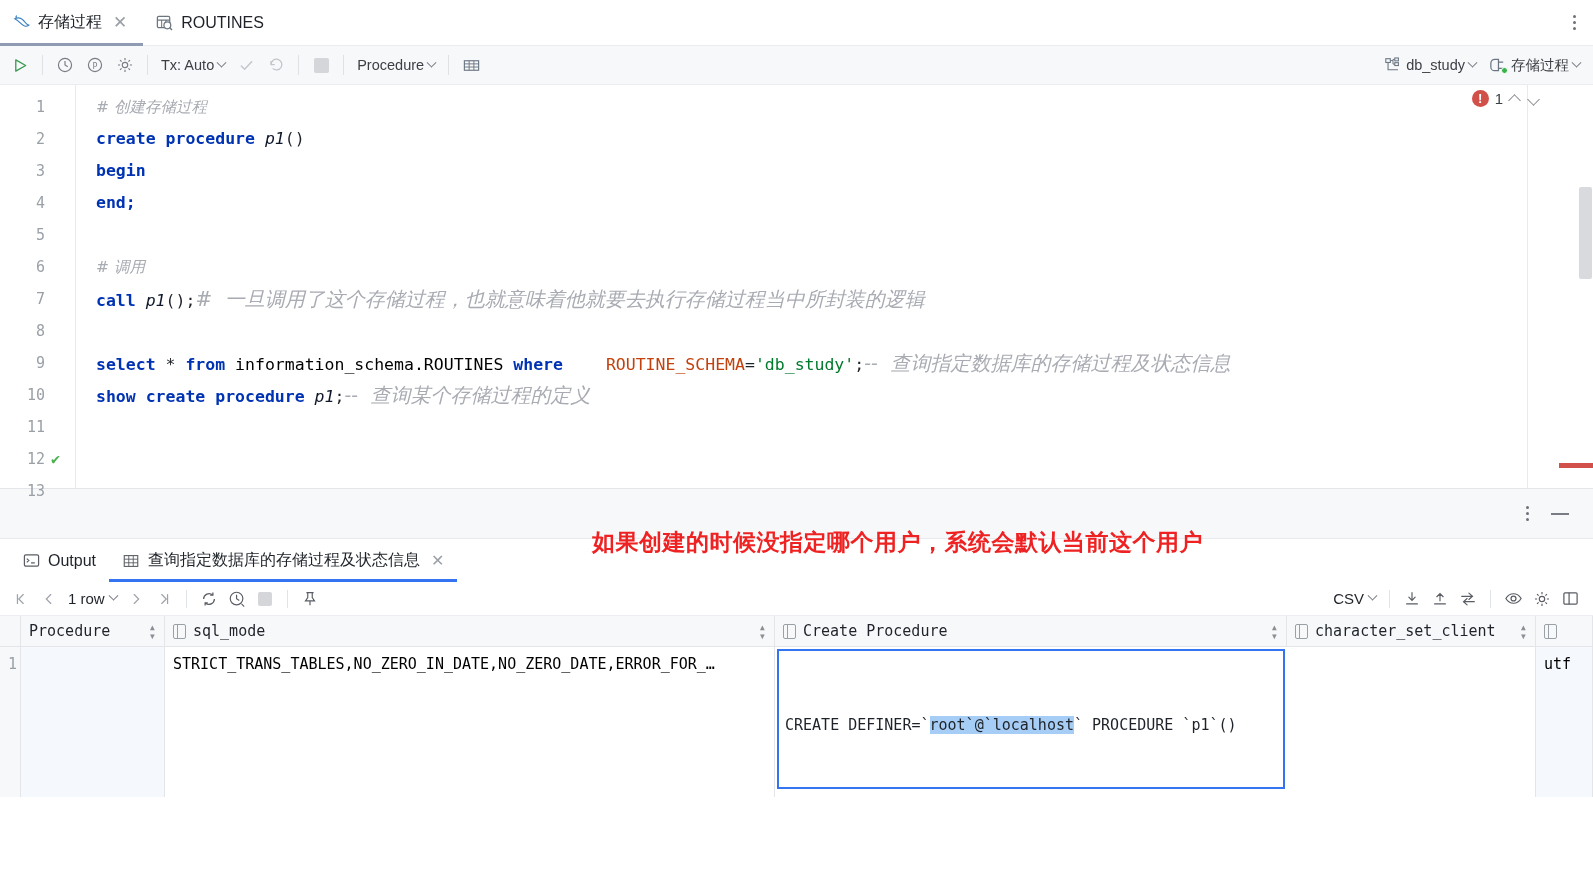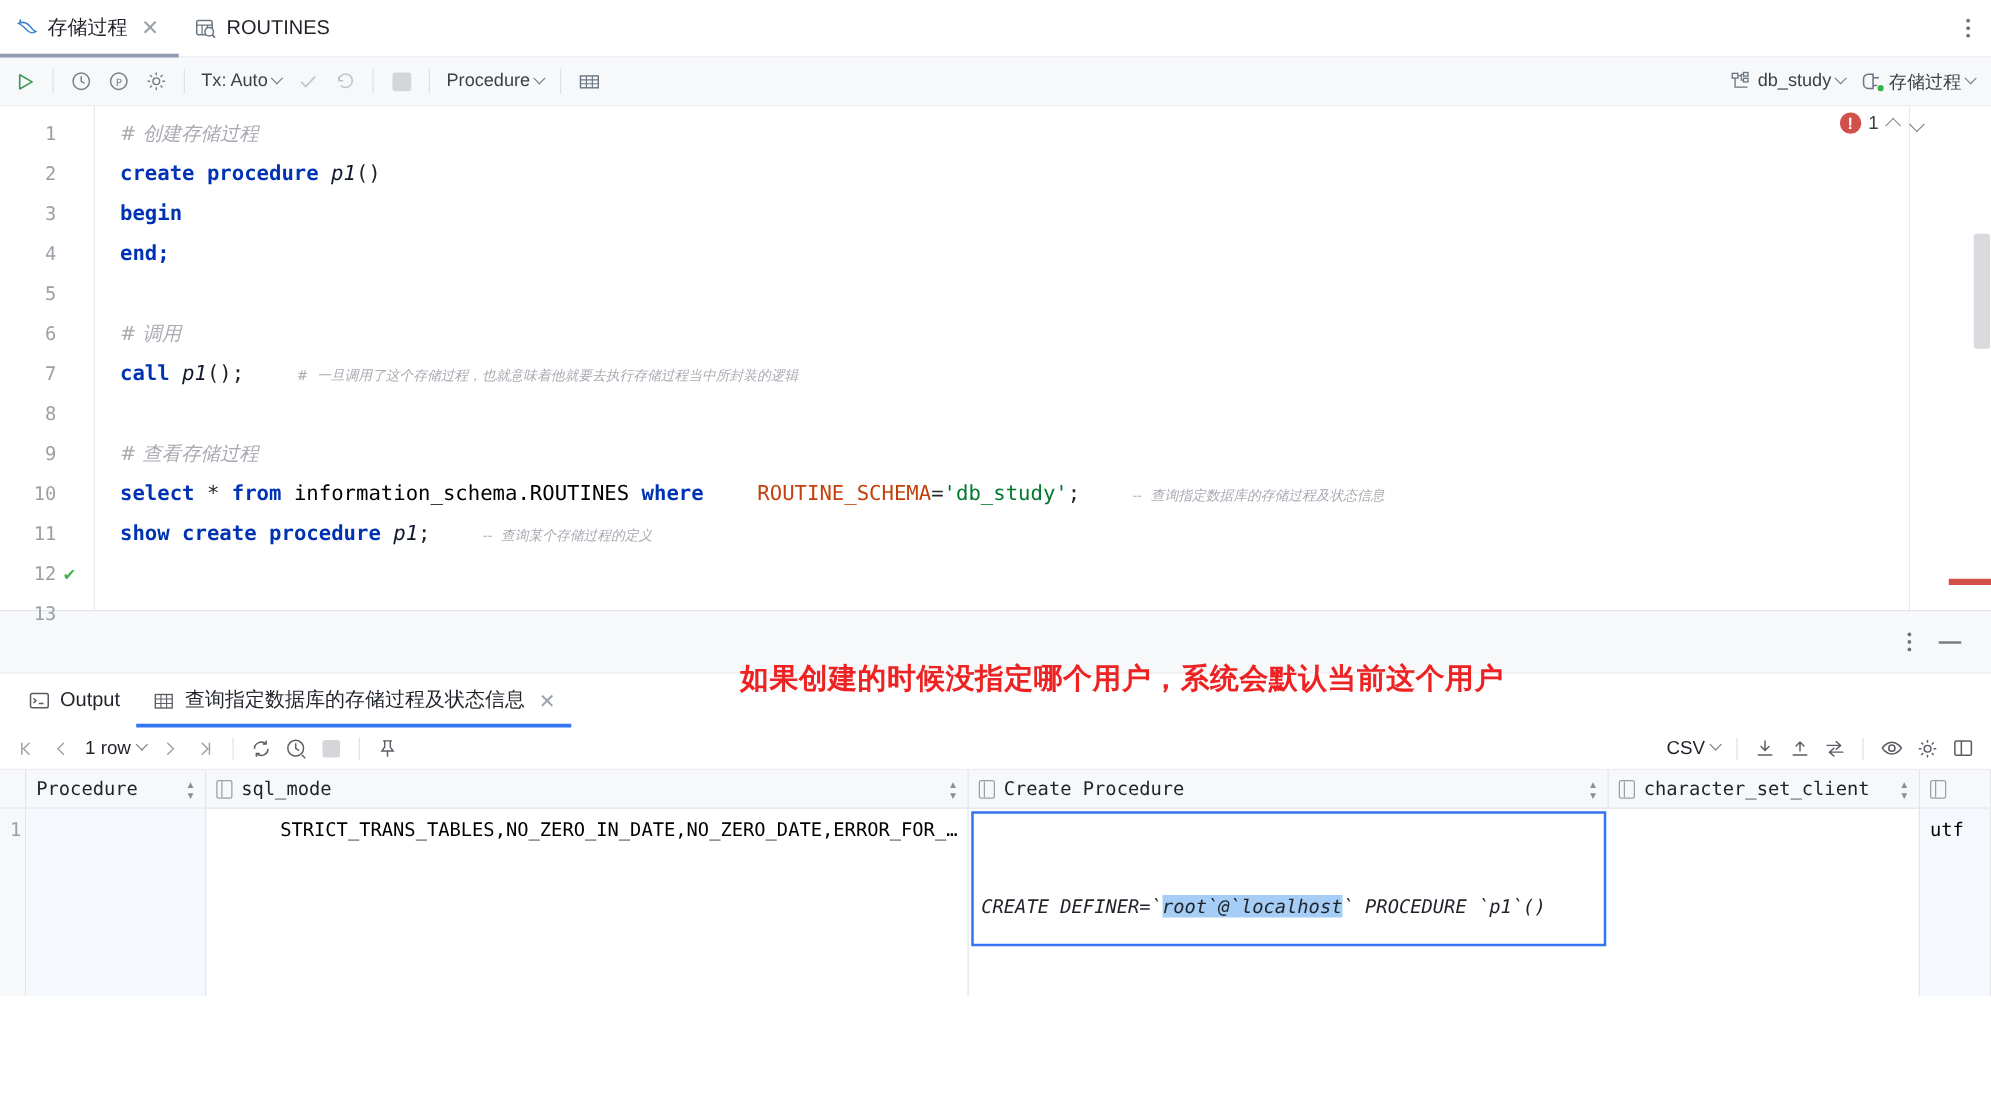--- a/index.html
+++ b/index.html
@@ -77,21 +77,21 @@
     flex: 1; padding: 6px 12px 0 20px; position: relative; overflow: hidden;
     font-family: "DejaVu Sans Mono", monospace; font-size: 16.5px;
   }
   .code .row { height: 32px; line-height: 32px; white-space: pre; }
   .kw { color: #0033b3; font-weight: 700; }
   .fn { color: #0f172a; font-style: italic; }
   .ident-b { color: #000; }
   .str { color: #027a2e; }
   .col { color: #c2410c; margin-left: 33px; }
   .cmt { color: #a8abb2; font-style: italic; font-family: "DejaVu Serif", serif; font-size: 15.5px; }
-  .cmt-cn { color: #a8abb2; font-style: italic; font-family: "DejaVu Serif", serif; font-size: 11px; margin-left: 42px; }
+  .cmt-cn { color: #a8abb2; font-style: italic; font-family: "DejaVu Serif", serif; font-size: 20px; }
   .op { color: #1f2329; }
 
   .editor-right {
     position: absolute; right: 0; top: 0; width: 66px; height: 100%;
     border-left: 1px solid #e8eaed; background: #fff;
   }
   .err-badge {
     position: absolute; right: 52px; top: 5px; display: flex; align-items: center; gap: 6px;
     font-size: 15px; color: #3c3f43;
   }
@@ -352,21 +352,20 @@
 
     <div class="code">
       <div class="row"><span class="cmt"># 创建存储过程</span></div>
       <div class="row"><span class="kw">create</span><span class="op"> </span><span class="kw">procedure</span><span class="op"> </span><span class="fn">p1</span><span class="op">()</span></div>
       <div class="row"><span class="kw">begin</span></div>
       <div class="row"><span class="kw">end;</span></div>
       <div class="row"></div>
       <div class="row"><span class="cmt"># 调用</span></div>
       <div class="row"><span class="kw">call</span><span class="op"> </span><span class="fn">p1</span><span class="op">();</span><span class="cmt-cn">#  一旦调用了这个存储过程，也就意味着他就要去执行存储过程当中所封装的逻辑</span></div>
       <div class="row"></div>
-      <div class="row"><span class="cmt"># 查看存储过程</span></div>
       <div class="row"><span class="kw">select</span><span class="op"> </span><span class="op">*</span><span class="op"> </span><span class="kw">from</span><span class="op"> </span><span class="ident-b">information_schema.ROUTINES</span><span class="op"> </span><span class="kw">where</span><span class="op"> </span><span class="col">ROUTINE_SCHEMA</span><span class="op">=</span><span class="str">'db_study'</span><span class="op">;</span><span class="cmt-cn">--  查询指定数据库的存储过程及状态信息</span></div>
       <div class="row"><span class="kw">show</span><span class="op"> </span><span class="kw">create</span><span class="op"> </span><span class="kw">procedure</span><span class="op"> </span><span class="fn">p1</span><span class="op">;</span><span class="cmt-cn">--  查询某个存储过程的定义</span></div>
       <div class="row"></div>
     </div>
 
     <div class="editor-right">
       <div class="scroll-thumb"></div>
       <div class="err-stripe"></div>
     </div>
 
@@ -520,23 +519,23 @@
         <span class="sorter">▴<span style="margin-top:-3px;">▾</span></span>
       </div>
       <div class="gh" style="width:57px;">
         <span class="colicon"></span>
       </div>
     </div>
 
     <div class="grid-body">
       <div class="gc rownum-cell" style="width:21px;padding-top:8px;">1</div>
       <div class="gc zebra" style="width:144px;"></div>
-      <div class="gc" style="width:610px;white-space:nowrap;text-align:right;">STRICT_TRANS_TABLES,NO_ZERO_IN_DATE,NO_ZERO_DATE,ERROR_FOR_…</div>
+      <div class="gc" style="width:610px;white-space:nowrap;">STRICT_TRANS_TABLES,NO_ZERO_IN_DATE,NO_ZERO_DATE,ERROR_FOR_…</div>
       <div style="width:512px;">
-        <div class="sel-cell" style="height:108px;margin:2px 0 0 2px;width:508px;font-style:italic;">
+        <div class="sel-cell" style="height:140px;margin:2px 0 0 2px;width:508px;">
           <div><span>CREATE DEFINER=`</span><span class="hl">root`@`localhost</span><span>` PROCEDURE `p1`()</span></div>
           
           
           
         </div>
       </div>
       <div class="gc" style="width:249px;"></div>
       <div class="gc zebra" style="width:57px;">utf</div>
     </div>
   </div>

